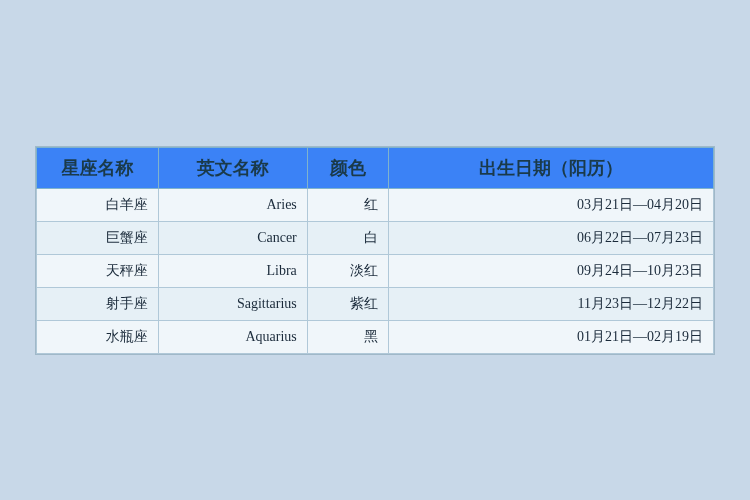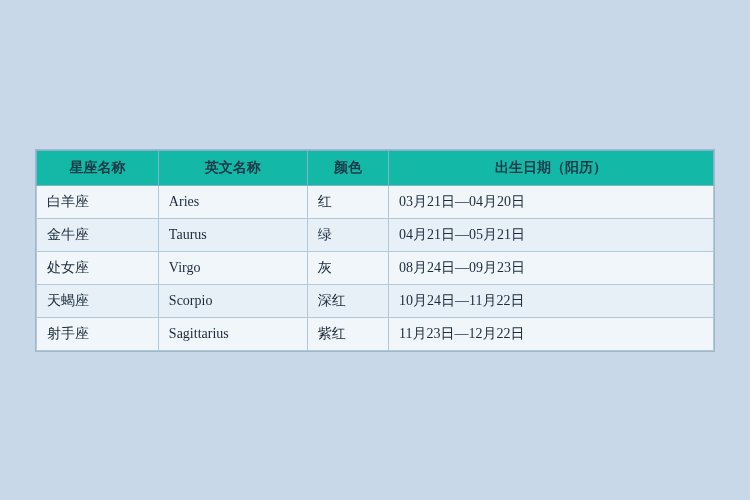--- a/index.html
+++ b/index.html
@@ -23,33 +23,33 @@
       border: 1px solid #a0b8c8;
       width: 680px;
     }
 
     table {
       width: 100%;
       border-collapse: collapse;
     }
 
     thead tr th {
-      background-color: #14b8a6;
+      background-color: #3b82f6;
       border: 1px solid #7fb3cc;
       padding: 8px 10px;
       text-align: center;
-      font-size: 14px;
+      font-size: 18px;
       font-weight: bold;
       color: #1a3a4a;
     }
 
     tbody tr td {
       border: 1px solid #b0c8d8;
       padding: 7px 10px;
-      text-align: left;
+      text-align: right;
       font-size: 14px;
       color: #1a2a3a;
       background-color: #f0f6fa;
     }
 
     tbody tr:nth-child(even) td {
       background-color: #e6f0f6;
     }
 
     .col-chinese { width: 18%; }
@@ -71,38 +71,38 @@
       </tr>
     </thead>
     <tbody id="table-body">
     <tr>
           <td>白羊座</td>
           <td>Aries</td>
           <td>红</td>
           <td>03月21日—04月20日</td>
         </tr>
         <tr>
-          <td>金牛座</td>
-          <td>Taurus</td>
-          <td>绿</td>
-          <td>04月21日—05月21日</td>
+          <td>巨蟹座</td>
+          <td>Cancer</td>
+          <td>白</td>
+          <td>06月22日—07月23日</td>
         </tr>
         <tr>
-          <td>处女座</td>
-          <td>Virgo</td>
-          <td>灰</td>
-          <td>08月24日—09月23日</td>
-        </tr>
-        <tr>
-          <td>天蝎座</td>
-          <td>Scorpio</td>
-          <td>深红</td>
-          <td>10月24日—11月22日</td>
+          <td>天秤座</td>
+          <td>Libra</td>
+          <td>淡红</td>
+          <td>09月24日—10月23日</td>
         </tr>
         <tr>
           <td>射手座</td>
           <td>Sagittarius</td>
           <td>紫红</td>
           <td>11月23日—12月22日</td>
         </tr>
+        <tr>
+          <td>水瓶座</td>
+          <td>Aquarius</td>
+          <td>黑</td>
+          <td>01月21日—02月19日</td>
+        </tr>
       </tbody>
   </table>
 </div>
 
 </body></html>

